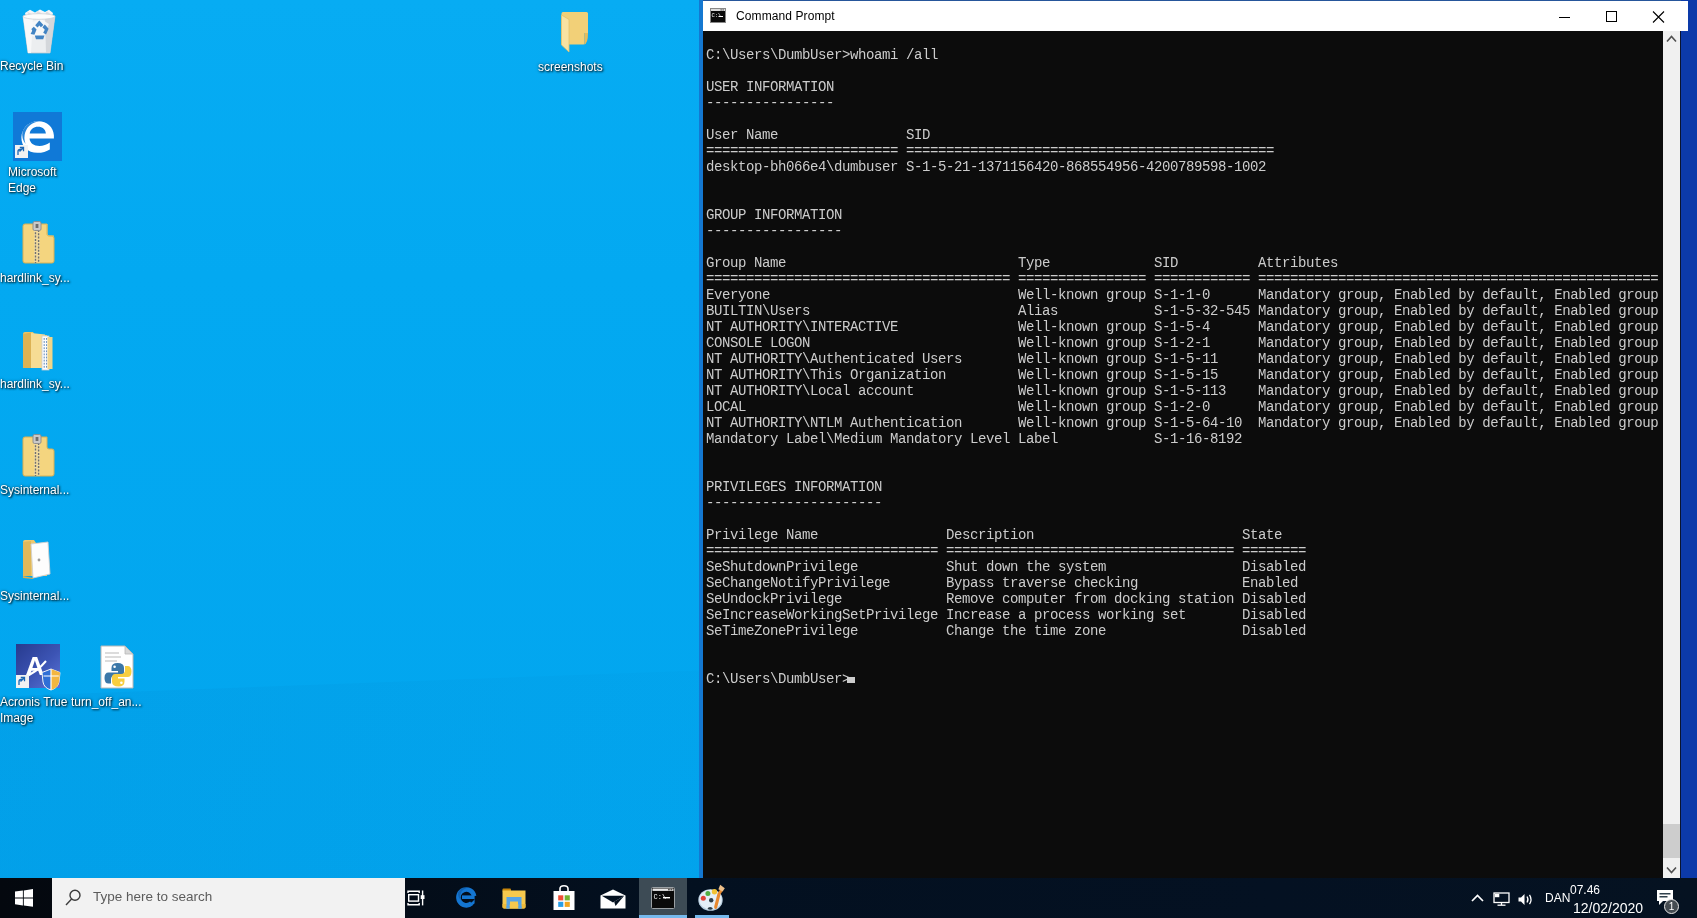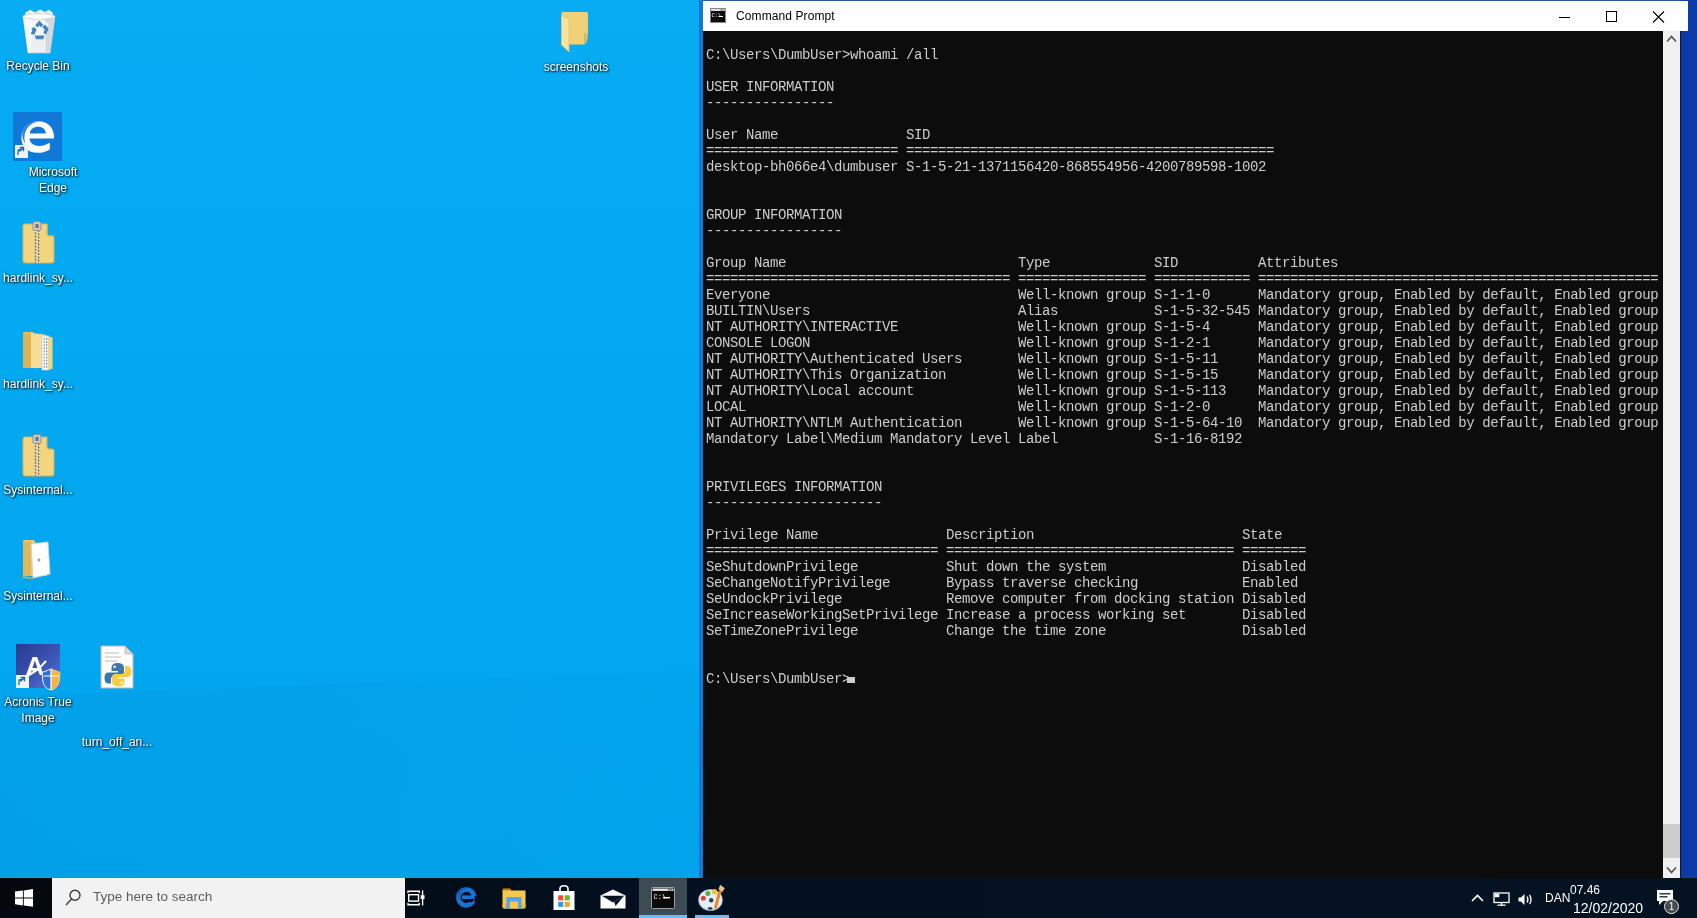--- a/index.html
+++ b/index.html
@@ -13,21 +13,21 @@
 #titletop{position:absolute;left:4px;top:0;width:978px;height:1px;background:#26569b;}
 #titletxt{position:absolute;left:33px;top:8px;font-size:12px;color:#000;letter-spacing:0.1px;}
 #cmicon{position:absolute;left:7px;top:7px;}
 #console{position:absolute;left:4px;top:31px;width:960px;height:847px;background:#0c0c0c;}
 #ctext{position:absolute;left:3px;top:16px;margin:0;font-family:"Liberation Mono",monospace;font-size:14px;line-height:16px;letter-spacing:-0.4px;color:#cccccc;white-space:pre;}
 #cursor{position:absolute;left:144px;top:646px;width:8px;height:6px;background:#cccccc;}
 #sbar{position:absolute;left:964px;top:31px;width:17px;height:847px;background:#f0f0f0;}
 .sarrow{position:absolute;left:0;width:17px;height:17px;color:#505050;font-size:11px;text-align:center;line-height:17px;}
 #sthumb{position:absolute;left:0;top:793px;width:17px;height:34px;background:#cdcdcd;}
 .capbtn{position:absolute;top:1px;width:47px;height:29px;}
-.dlabel{position:absolute;color:#fff;font-size:12px;line-height:16px;text-align:center;white-space:pre;text-shadow:1px 1px 2px rgba(0,0,0,0.9),0 0 3px rgba(0,0,0,0.55);}
+.dlabel{position:absolute;color:#fff;font-size:12px;line-height:16px;white-space:pre;text-shadow:1px 1px 2px rgba(0,0,0,0.9),0 0 3px rgba(0,0,0,0.55);}
 
 #taskbar{position:absolute;left:0;top:878px;width:1697px;height:40px;background:linear-gradient(90deg,#04080e 0%,#031020 40%,#041122 75%,#051221 100%);}
 #startbtn{position:absolute;left:0;top:0;width:48px;height:40px;}
 #searchbox{position:absolute;left:52px;top:0;width:344px;height:56px;background:#f2f2f2;padding-left:9px;}
 #searchtxt{position:absolute;left:41px;top:11px;font-size:13.5px;color:#5c5c5c;}
 #cmdtile{position:absolute;left:639px;top:0;width:48px;height:40px;background:#3d4b55;}
 #cmdline{position:absolute;left:639px;top:37px;width:48px;height:3px;background:#76b9ed;}
 #paintline{position:absolute;left:695px;top:37px;width:34px;height:3px;background:#76b9ed;}
 .tbtxt{position:absolute;color:#ffffff;}
 </style></head>
@@ -58,21 +58,21 @@
 
 <svg width="49" height="49" viewBox="0 0 49 49" style="position:absolute;left:13px;top:112px;">
   <rect width="49" height="49" fill="#1079d7"></rect>
   <path fill="#ffffff" fill-rule="evenodd" d="M25.2 9.2 C14.4 9.2 8.7 17.4 8.4 25.2 C8.1 34.3 14.7 40.8 24.3 40.8 C29.3 40.8 33.8 39.4 36.8 37.4 L36.8 30.6 C33.8 32.8 30.0 34.1 26.5 34.1 C20.7 34.1 17.0 31.2 16.5 26.6 L40.9 26.6 L40.9 23.3 C40.4 15.2 34.2 9.2 25.2 9.2 Z M16.7 21.4 C17.5 17.2 20.6 14.8 25.0 14.8 C29.5 14.8 32.4 17.3 32.9 21.4 Z"></path>
   <path fill="#1079d7" d="M9.5 19.5 C12.5 12.5 19 8.5 26.5 9.3 C19.5 10.6 14.5 13.8 12.2 20.6 Q10.3 26.6 12.6 32 C9.8 28.6 8.6 24 9.5 19.5 Z" opacity="0.9"></path>
   <g>
     <rect x="2" y="33" width="13" height="13" fill="#f2f2f2"></rect>
     <path d="M5 43 L5 39.5 Q5 37.5 7 37.5 L9 37.5 M6.8 35.5 L10.5 35.5 L10.5 39.2 M10.2 35.8 L6.5 39.5" stroke="#1b67b4" stroke-width="1.3" fill="none"></path>
   </g>
 </svg>
-<div class="dlabel" style="left:15px;top:164px;width:76px;">Microsoft
+<div class="dlabel" style="left:8px;top:164px;width:76px;">Microsoft
 Edge</div>
 
 <svg width="35" height="43" viewBox="0 0 35 43" style="position:absolute;left:21px;top:221px;">
   <path d="M2 5 Q2 3 4 3 L26 3 L26 13 Q26 15 28 15 L31 15 Q33 15 33 17 L33 40 Q33 42 31 42 L4 42 Q2 42 2 40 Z" fill="#f4d57f" stroke="#d9b054" stroke-width="1"></path>
   <path d="M26 3 L26 13 Q26 15 28 15 L33 15" fill="none" stroke="#e6c468" stroke-width="1"></path>
   <rect x="13" y="6" width="6" height="36" fill="#efefef" opacity="0.25"></rect>
   <g stroke="#6f6f6f" stroke-width="1.4">
     <line x1="14.5" y1="8" x2="14.5" y2="42" stroke-dasharray="2 1.3"></line>
     <line x1="17.6" y1="9" x2="17.6" y2="42" stroke-dasharray="2 1.3"></line>
   </g>
@@ -147,21 +147,21 @@
         <line x1="6" y1="12" x2="22" y2="12"></line>
         <line x1="6" y1="16" x2="18" y2="16"></line>
   </g>
   <g>
     <path d="M18.5 18 Q12.5 18 12.5 23 L12.5 26 L19 26 L19 27.5 L9.5 27.5 Q5.5 27.5 5.5 33 Q5.5 38.5 9.5 38.5 L12 38.5 L12 34.5 Q12 30.5 16 30.5 L22 30.5 Q25 30.5 25 27 L25 23 Q25 18 18.5 18 Z" fill="#3b77a8"></path>
     <circle cx="15.6" cy="21.7" r="1.3" fill="#ffffff"></circle>
     <path d="M19.5 41.5 Q25.5 41.5 25.5 36.5 L25.5 33.5 L19 33.5 L19 32 L28.5 32 Q32.5 32 32.5 26.5 Q32.5 21 28.5 21 L26 21 L26 25 Q26 29 22 29 L16 29 Q13 29 13 32.5 L13 36.5 Q13 41.5 19.5 41.5 Z" fill="#f7ce3f"></path>
     <circle cx="22.4" cy="37.8" r="1.3" fill="#ffffff"></circle>
   </g>
 </svg>
-<div class="dlabel" style="left:79px;top:694px;width:76px;margin-top:40px;">turn_off_an...</div>
+<div class="dlabel" style="left:71px;top:694px;width:76px;">turn_off_an...</div>
 
 <svg width="30" height="42" viewBox="0 0 30 42" style="position:absolute;left:560px;top:11px;">
   <path d="M1.5 2.5 Q1.5 1 3 1 L26.5 1 Q28 1 28 2.5 L28 22 L24.5 22 L24.5 32 Q24.5 33.5 23 33.5 L3 33.5 Q1.5 33.5 1.5 32 Z" fill="#f2d078"></path>
   <path d="M28 22 L24.5 22 L24.5 32 Q24.5 33.5 23 33.5 L24 33.5 Q28 33 28 22 Z" fill="#e4bc5c"></path>
   <path d="M1.5 4 L9 8.5 L9 41 L1.5 34 Z" fill="#f8e2a2" stroke="#e3c269" stroke-width="0.8"></path>
 </svg>
 <div class="dlabel" style="left:538px;top:59px;width:76px;">screenshots</div>
 </div>
 
 <div id="win">

